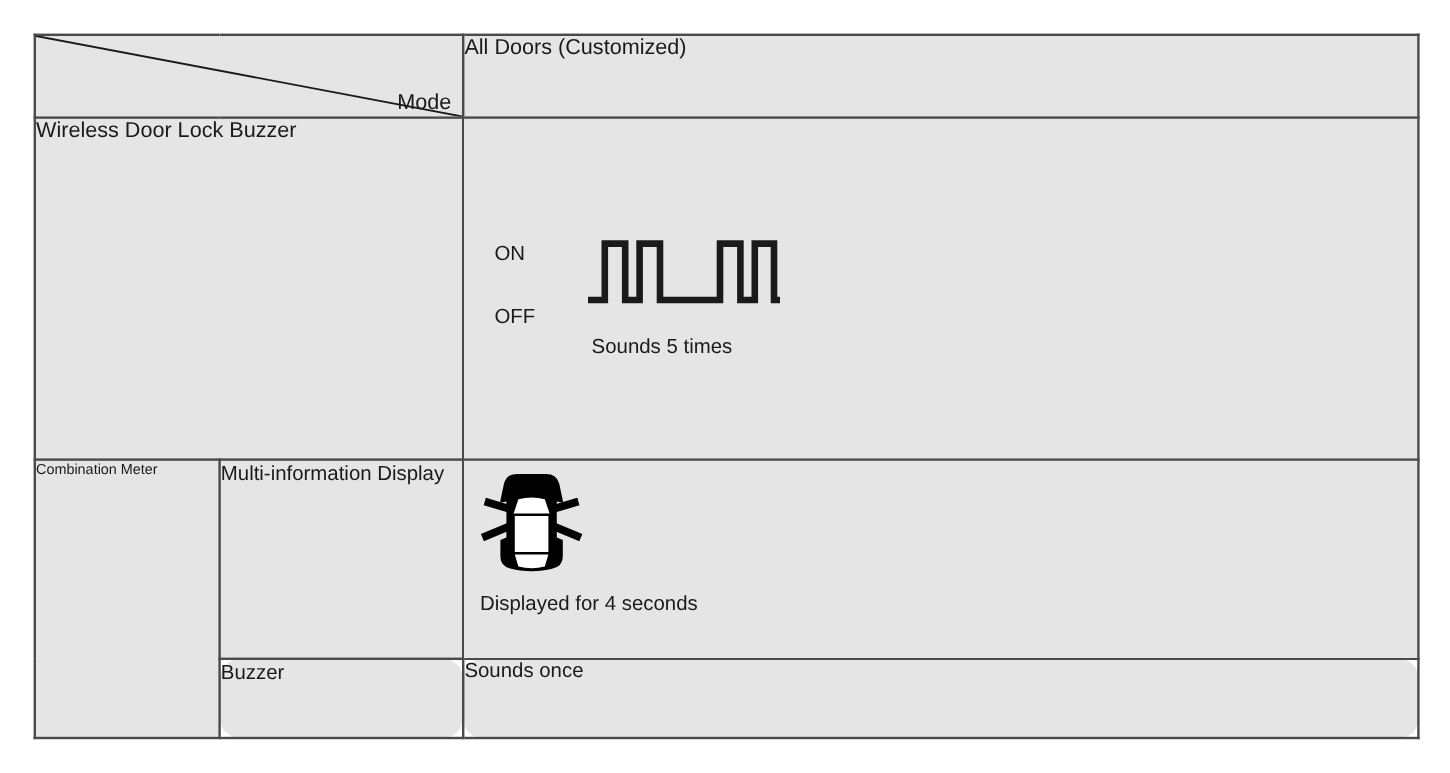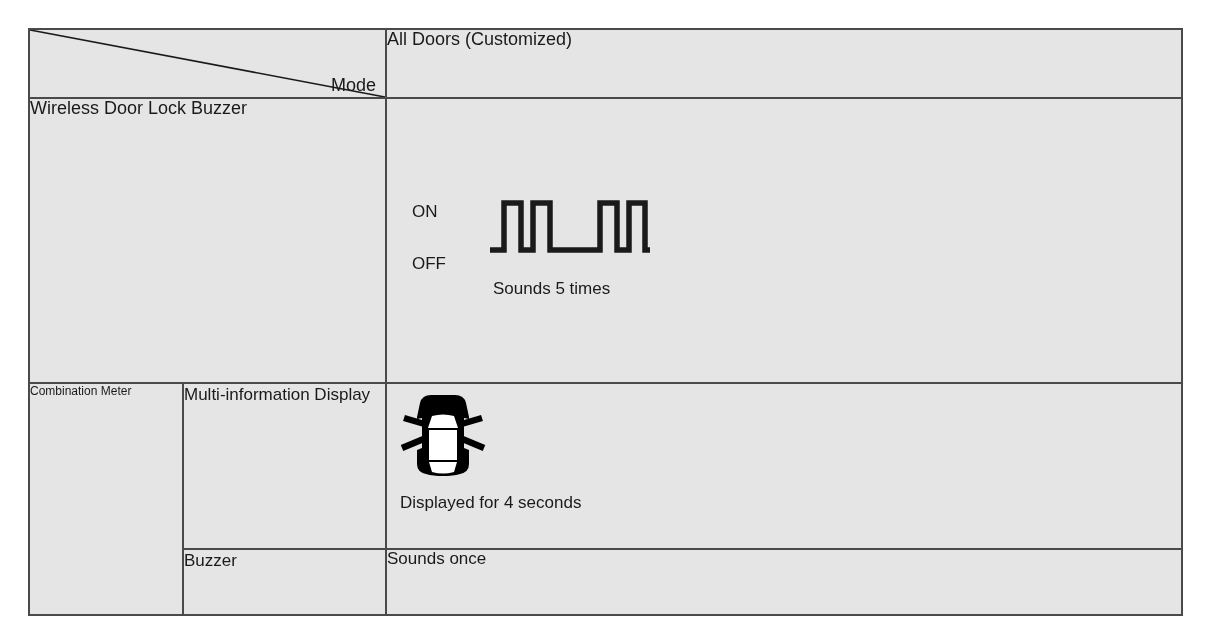--- a/index.html
+++ b/index.html
@@ -112,21 +112,21 @@
     font-size: 12px;
     padding: 18px 0 0 12px;
     line-height: 1.28;
   }
   .sub-label {
     font-size: 17px;
     padding: 18px 0 0 12px;
     line-height: 1.28;
   }
   .mid-row-sub { height: 164px; }
-  .last-row-sub { height: 64px; }
+  .last-row-sub { height: 64px; border-radius: 17px; }
 
   .mid-content {
     position: relative;
     height: 164px;
   }
   .car-icon {
     position: absolute;
     left: 13px;
     top: 8px;
   }
@@ -136,20 +136,21 @@
     top: 110px;
     font-size: 17px;
     line-height: 1;
     white-space: nowrap;
   }
   .last-content {
     font-size: 17px;
     padding: 18px 0 0 13px;
     line-height: 1;
     height: 64px;
+    border-radius: 16px;
   }
 </style>
 </head>
 <body>
 
 <div class="page">
 
   <table class="spec-table">
     <colgroup>
       <col style="width:154px">

